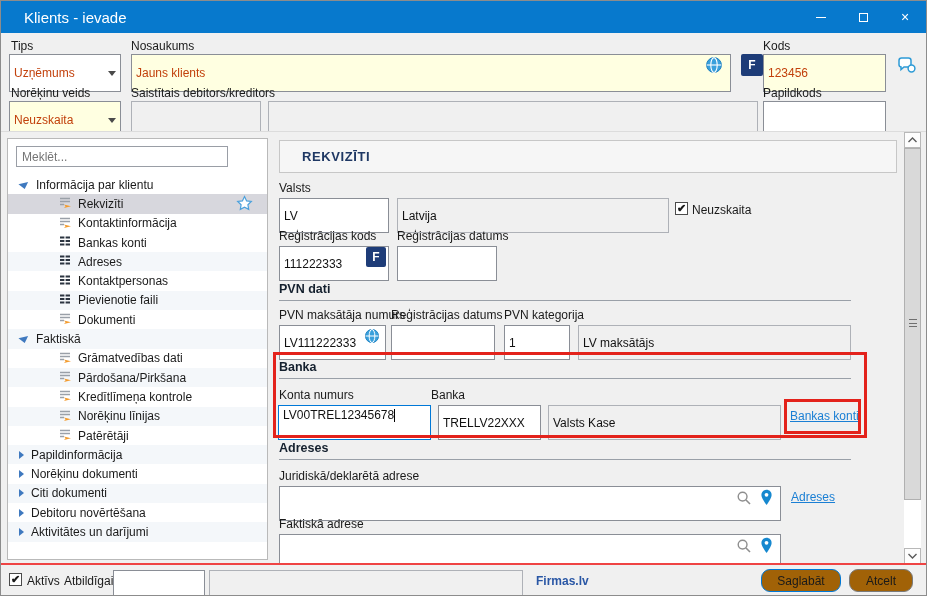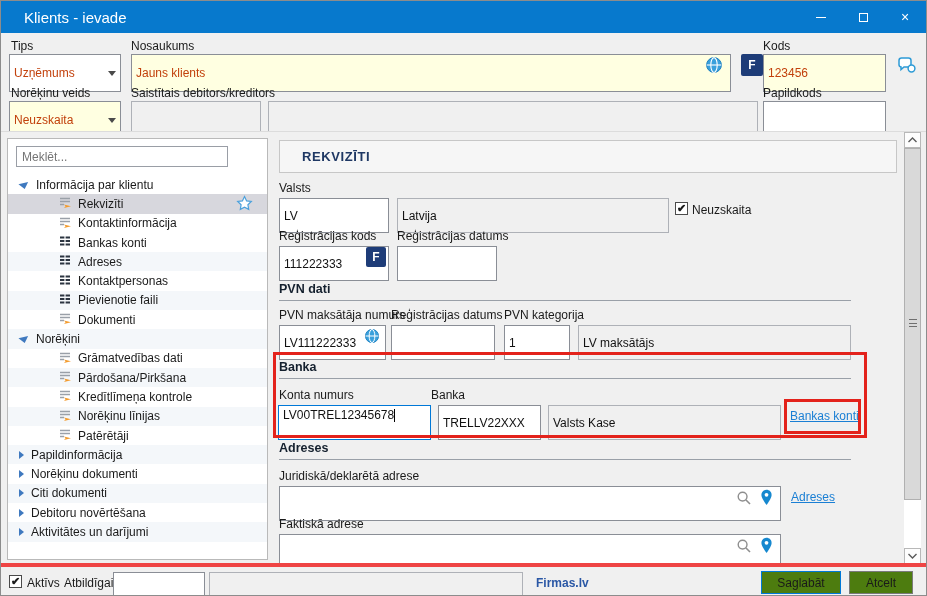--- a/index.html
+++ b/index.html
@@ -83,23 +83,23 @@
           display:flex; align-items:center; justify-content:center; }
   .sbtn svg { display:block; }
   .sthumb { position:absolute; left:0; top:16px; width:17px; height:352px; background:#d9d9d9;
             border:1px solid #b0b0b0; }
   .grip { position:absolute; left:4px; top:170px; width:8px; height:8px;
           border-top:1px solid #6f6f6f; border-bottom:1px solid #6f6f6f; }
   .grip::after { content:""; position:absolute; left:0; top:3px; width:8px; border-top:1px solid #6f6f6f; }
 
   
   .bottombar { position:absolute; left:0; top:562px; width:100%; height:33px; background:#f0f0f0;
-               border-top:4px solid #ef4444; }
-  .btn { position:absolute; height:23px; background:#4d7c0f; display:flex; align-items:center;
-         justify-content:center; font-size:12px; color:#1a1a1a; cursor:pointer; }
+               border-top:2px solid #ef4444; }
+  .btn { position:absolute; height:23px; background:#a16207; display:flex; align-items:center;
+         justify-content:center; font-size:12px; color:#1a1a1a; cursor:pointer;border-radius:9px; }
   .btn.primary { border:1px solid #0078d7; }
   .btn.normal { border:1px solid #7a7a7a; }
   .brand { position:absolute; font-weight:bold; color:#2a57a5; font-size:12px; }
 </style>
 </head>
 <body>
 
 <div class="window">
 
   <div class="titlebar">
@@ -248,21 +248,21 @@
         <div class="trow child">
             <span class="ticon"><svg width="14" height="14" viewBox="0 0 14 14">
                 <path d="M2 3.5h10M2 6.5h10M2 9.5h4" stroke="#9aa0a8" stroke-width="1.5" fill="none"></path>
                 <path d="M6 9.5l7 1.8-7 1.8 1.6-1.8z" fill="#f39b2d"></path>
               </svg></span>
             <span class="label">Dokumenti</span>
           </div>
 
         <div class="trow group stripe">
             <span class="arrow exp"></span>
-            <span class="label">Norēķini</span>
+            <span class="label">Faktiskā</span>
           </div>
 
         <div class="trow child">
             <span class="ticon"><svg width="14" height="14" viewBox="0 0 14 14">
                 <path d="M2 3.5h10M2 6.5h10M2 9.5h4" stroke="#9aa0a8" stroke-width="1.5" fill="none"></path>
                 <path d="M6 9.5l7 1.8-7 1.8 1.6-1.8z" fill="#f39b2d"></path>
               </svg></span>
             <span class="label">Grāmatvedības dati</span>
           </div>
 

